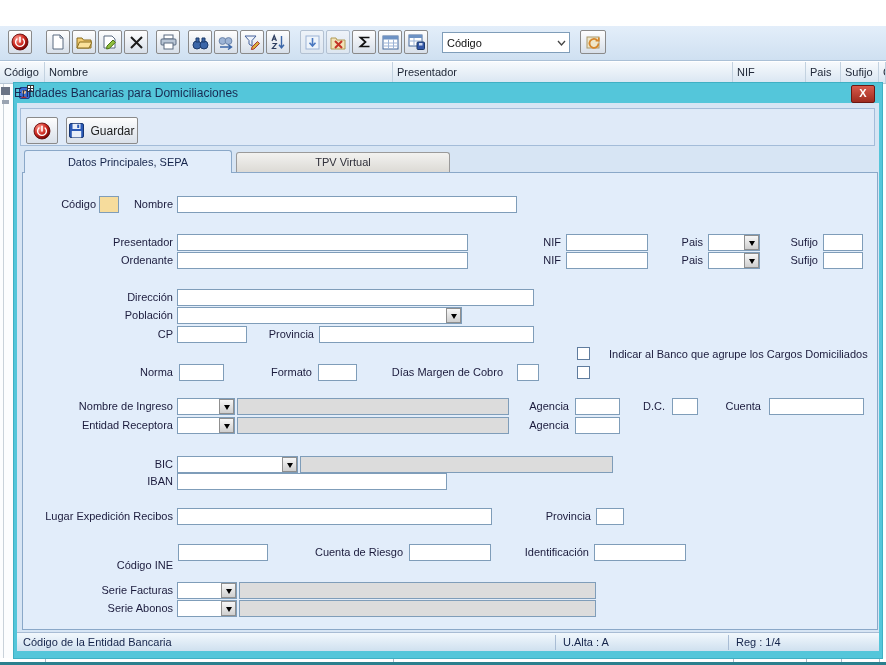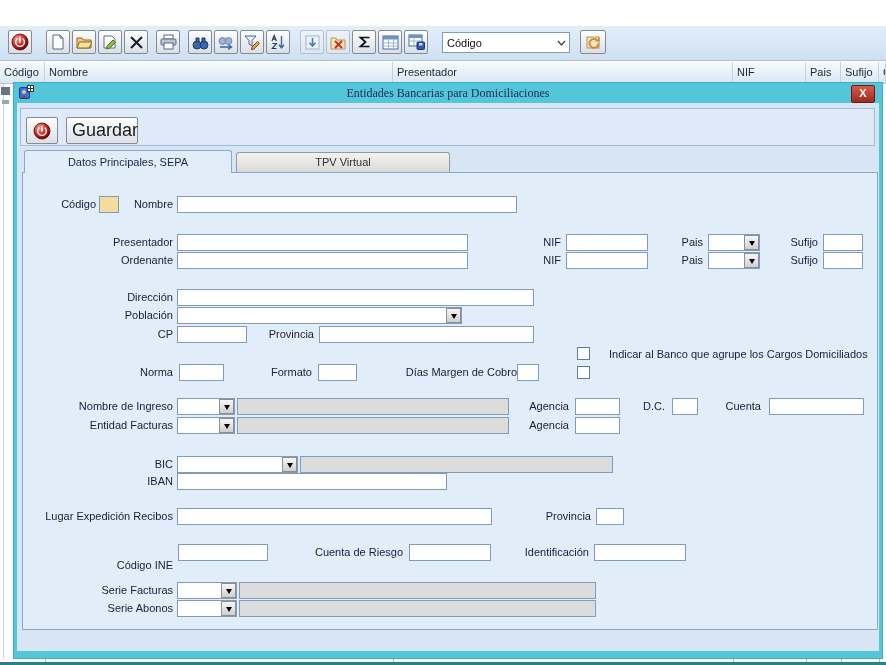--- a/index.html
+++ b/index.html
@@ -31,31 +31,31 @@
   .sliver-left .m1{position:absolute;left:1px;top:3px;width:9px;height:8px;background:#6a7486;}
   .sliver-left .m2{position:absolute;left:2px;top:16px;width:7px;height:4px;background:#9aa4b2;}
   .sliver-right{position:absolute;left:882px;top:84px;width:4px;height:574px;background:#fcfdfe;}
   .bottom-row{position:absolute;left:0;top:658px;width:886px;height:4px;background:#fff;}
   .bottom-row i{position:absolute;top:0;width:1px;height:4px;background:#aab8c6;}
   .bottom-teal{position:absolute;left:0;top:662px;width:886px;height:3px;background:#2a7f8d;}
   
   .dialog{position:absolute;left:14px;top:83px;width:868px;height:575px;background:#54c6da;
     box-shadow:0 0 0 1px #3fb0c4;}
   .dlg-titlebar{position:absolute;left:0;top:0;width:100%;height:20px;display:flex;align-items:center;}
-  .dlg-title{position:absolute;left:0;right:0;text-align:center;font-size:12px;color:#182a52;font-family:Liberation Serif, serif;}
+  .dlg-title{position:absolute;left:0;right:0;text-align:left;font-size:12px;color:#182a52;}
   .dlg-icon{position:absolute;left:5px;top:2px;width:15px;height:15px;}
   .dlg-close{position:absolute;right:7px;top:2px;width:22px;height:16px;border-radius:2px;
     background:linear-gradient(#d85a4b,#9e2b1f);border:1px solid #6b1712;color:#fff;
     font-weight:bold;font-size:11px;text-align:center;line-height:15px;cursor:pointer;}
   .dlg-content{position:absolute;left:3px;top:20px;width:862px;height:548px;background:#d7e5f4;}
   .dlg-toolbar{position:absolute;left:3px;top:5px;width:855px;height:38px;box-sizing:border-box;
     background:#dfeaf8;border:1px solid #a3bcd9;}
   .dlg-btn{position:absolute;box-sizing:border-box;background:linear-gradient(#fdfdfd,#d9e0e9);
     border:1px solid #8a8a8a;border-radius:2px;display:flex;align-items:center;justify-content:center;gap:6px;}
-  .dlg-btn .blabel{font-size:18px;color:#1c1c1c;}
+  .dlg-btn .blabel{font-size:12px;color:#1c1c1c;}
   
   .tab{position:absolute;box-sizing:border-box;text-align:center;font-size:11px;}
   .tab.active{left:7px;top:47px;width:208px;height:23px;background:#e2edfa;
     border:1px solid #8aa8c8;border-bottom:none;border-radius:3px 3px 0 0;line-height:22px;color:#17264c;z-index:3;}
   .tab.inactive{left:219px;top:49px;width:214px;height:20px;background:linear-gradient(#f2f2f0,#dcdad5);
     border:1px solid #9a9a9a;border-bottom:none;border-radius:3px 3px 0 0;line-height:19px;color:#30303a;}
   .panel{position:absolute;left:5px;top:69px;width:856px;height:458px;box-sizing:border-box;
     background:#e2edfa;border:1px solid #8aa8c8;z-index:2;}
   
   .lbl{position:absolute;height:14px;text-align:right;white-space:nowrap;color:#1b1b3c;}
@@ -309,35 +309,35 @@
         <input class="inp" style="left: 296px; top: 153px; width: 215px;" value="">
 
         <span class="cb" style="left:554px;top:174px"></span>
         <div class="cb-lbl" style="left:586px;top:175px">Indicar al Banco que agrupe los Cargos Domiciliados</div>
         <span class="cb" style="left:554px;top:193px"></span>
 
         <div class="lbl" style="left:93px;top:193px;width:57px">Norma</div>
         <input class="inp" style="left: 156px; top: 191px; width: 45px;" value="">
         <div class="lbl" style="left:228px;top:193px;width:61px">Formato</div>
         <input class="inp" style="left: 295px; top: 191px; width: 39px;" value="">
-        <div class="lbl" style="left:378px;top:193px;width:116px">Días Margen de Cobro</div>
+        <div class="lbl" style="left:364px;top:193px;width:116px">Días Margen de Cobro</div>
         <input class="inp" style="left: 494px; top: 191px; width: 22px;" value="">
 
         <div class="lbl" style="left:38px;top:227px;width:112px">Nombre de Ingreso</div>
         <input class="inp" style="left: 154px; top: 225px; width: 58px;" value="">
         <span class="dd" style="left:196px;top:226px"></span>
         <input class="inp ro" style="left: 214px; top: 225px; width: 272px;" value="">
         <div class="lbl" style="left:496px;top:227px;width:50px">Agencia</div>
         <input class="inp" style="left: 552px; top: 225px; width: 45px;" value="">
         <div class="lbl" style="left:616px;top:227px;width:26px">D.C.</div>
         <input class="inp" style="left: 649px; top: 225px; width: 26px;" value="">
         <div class="lbl" style="left:694px;top:227px;width:44px">Cuenta</div>
         <input class="inp" style="left: 746px; top: 225px; width: 95px;" value="">
 
-        <div class="lbl" style="left:38px;top:246px;width:112px">Entidad Facturas</div>
+        <div class="lbl" style="left:38px;top:246px;width:112px">Entidad Receptora</div>
         <input class="inp" style="left: 154px; top: 244px; width: 58px;" value="">
         <span class="dd" style="left:196px;top:245px"></span>
         <input class="inp ro" style="left: 214px; top: 244px; width: 272px;" value="">
         <div class="lbl" style="left:496px;top:246px;width:50px">Agencia</div>
         <input class="inp" style="left: 552px; top: 244px; width: 45px;" value="">
 
         <div class="lbl" style="left:108px;top:285px;width:42px">BIC</div>
         <input class="inp" style="left: 154px; top: 283px; width: 121px;" value="">
         <span class="dd" style="left:259px;top:284px"></span>
         <input class="inp ro" style="left: 277px; top: 283px; width: 313px;" value="">
@@ -359,16 +359,23 @@
         <div class="lbl" style="left:76px;top:411px;width:74px">Serie Facturas</div>
         <input class="inp" style="left: 154px; top: 409px; width: 60px;" value="">
         <span class="dd" style="left:198px;top:410px"></span>
         <input class="inp ro" style="left: 216px; top: 409px; width: 357px;" value="">
         <div class="lbl" style="left:76px;top:429px;width:74px">Serie Abonos</div>
         <input class="inp" style="left: 154px; top: 427px; width: 60px;" value="">
         <span class="dd" style="left:198px;top:428px"></span>
         <input class="inp ro" style="left: 216px; top: 427px; width: 357px;" value="">
       </div>
 
+      <div class="statusbar">
+        <span style="left:6px">Código de la Entidad Bancaria</span>
+        <i class="sep" style="left:538px"></i>
+        <span style="left:546px">U.Alta : A</span>
+        <i class="sep" style="left:711px"></i>
+        <span style="left:719px">Reg : 1/4</span>
+      </div>
     </div>
   </div>
 
 </div>
 
 </body></html>

